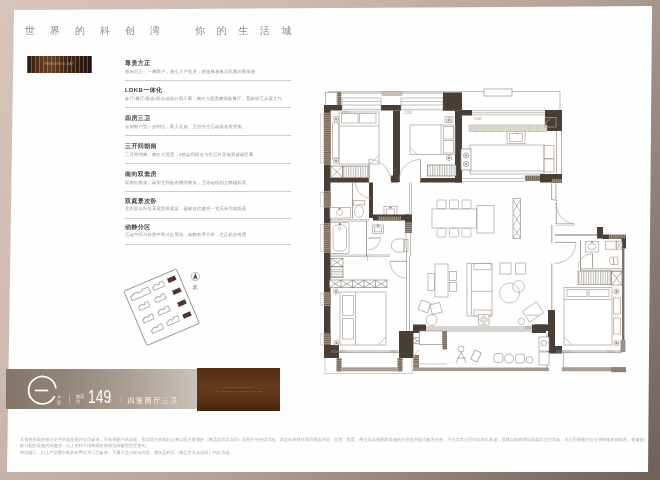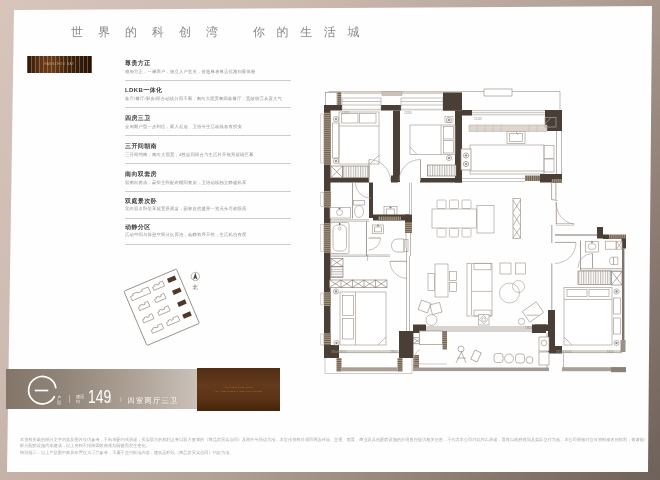--- a/index.html
+++ b/index.html
@@ -7,21 +7,21 @@
        font-family:"Liberation Sans", sans-serif;
        background:linear-gradient(128deg,#d7c4ba 0%,#cdbab0 28%,#b4a399 55%,#8d7d73 80%,#6e6159 100%);}
   .abs{position:absolute;}
 </style>
 </head>
 <body>
 
 <div class="abs" style="left:0;top:0;width:660px;height:480px;background:#fefefe;
      clip-path:polygon(14px 10px, 652px 6px, 648px 472px, 7px 472px);"></div>
 
-<div class="abs" style="left:25px;top:23.5px;font-size:12px;color:#908983;white-space:nowrap;margin-left:46px;">
+<div class="abs" style="left:25px;top:23.5px;font-size:10px;color:#908983;white-space:nowrap;">
   <span style="letter-spacing:15px;">世界的科创湾</span><span style="letter-spacing:11.6px;margin-left:20px;">你的生活城</span>
 </div>
 
 <div class="abs" style="left:27px;top:56px;width:65px;height:17px;
      background:
        repeating-linear-gradient(90deg, rgba(205,130,66,0.5) 0 1.5px, rgba(40,24,14,0.25) 1.5px 4px),
        linear-gradient(90deg,#241710 0%,#6b3f1f 20%,#7a4a25 38%,#4a2c16 60%,#2d1d12 82%,#1d120c 100%);
      filter:blur(0.35px);">
   <div style="position:absolute;left:0;right:0;top:6.5px;text-align:center;font-size:2.6px;color:#d8c4ad;letter-spacing:0.8px;opacity:0.85;">HANGZHOU BAY</div>
 </div>

